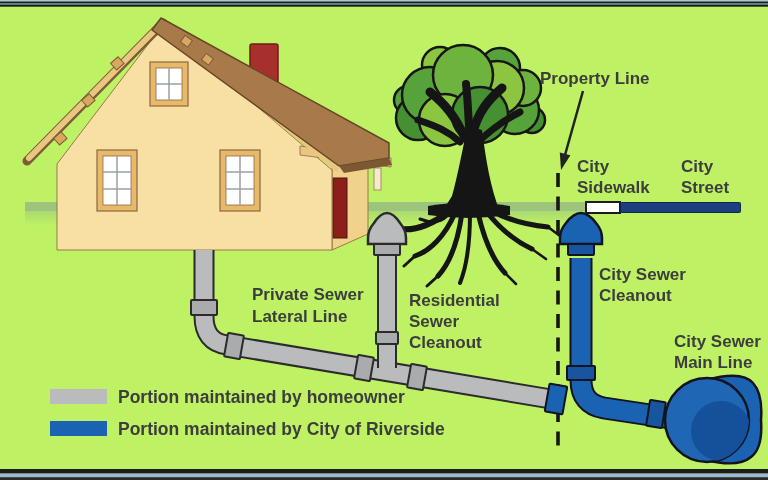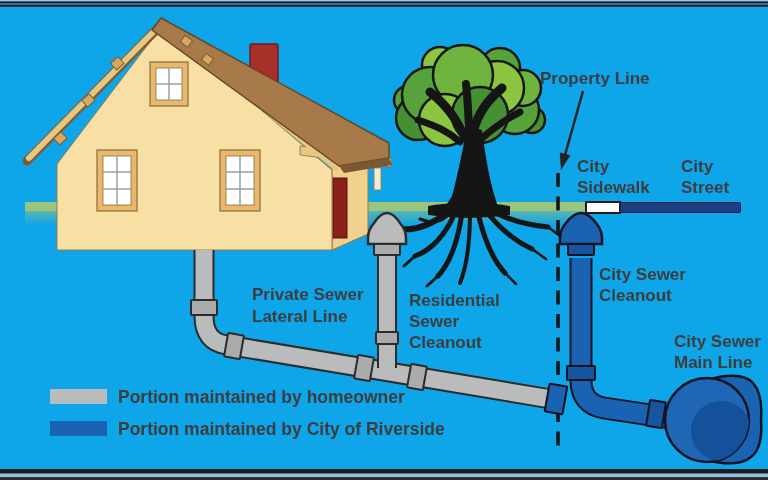--- a/index.html
+++ b/index.html
@@ -1,16 +1,16 @@
 <!DOCTYPE html>
 <html><head>
 <meta charset="utf-8">
 <style>
   html,body{margin:0;padding:0;background:#ffffff;}
-  .stage{position:relative;width:768px;height:480px;background:#0ea5e9;overflow:hidden;
+  .stage{position:relative;width:768px;height:480px;background:#bef264;overflow:hidden;
          font-family:"Liberation Sans",sans-serif;}
   svg{display:block;}
   .lbl{font-family:"Liberation Sans",sans-serif;font-weight:bold;font-size:17px;fill:#3d3d3d;}
   .lbl-legend{font-family:"Liberation Sans",sans-serif;font-weight:bold;font-size:17.5px;fill:#3d3d3d;}
 </style>
 </head>
 <body>
 
 <div class="stage">
 <svg width="768" height="480" viewBox="0 0 768 480">

